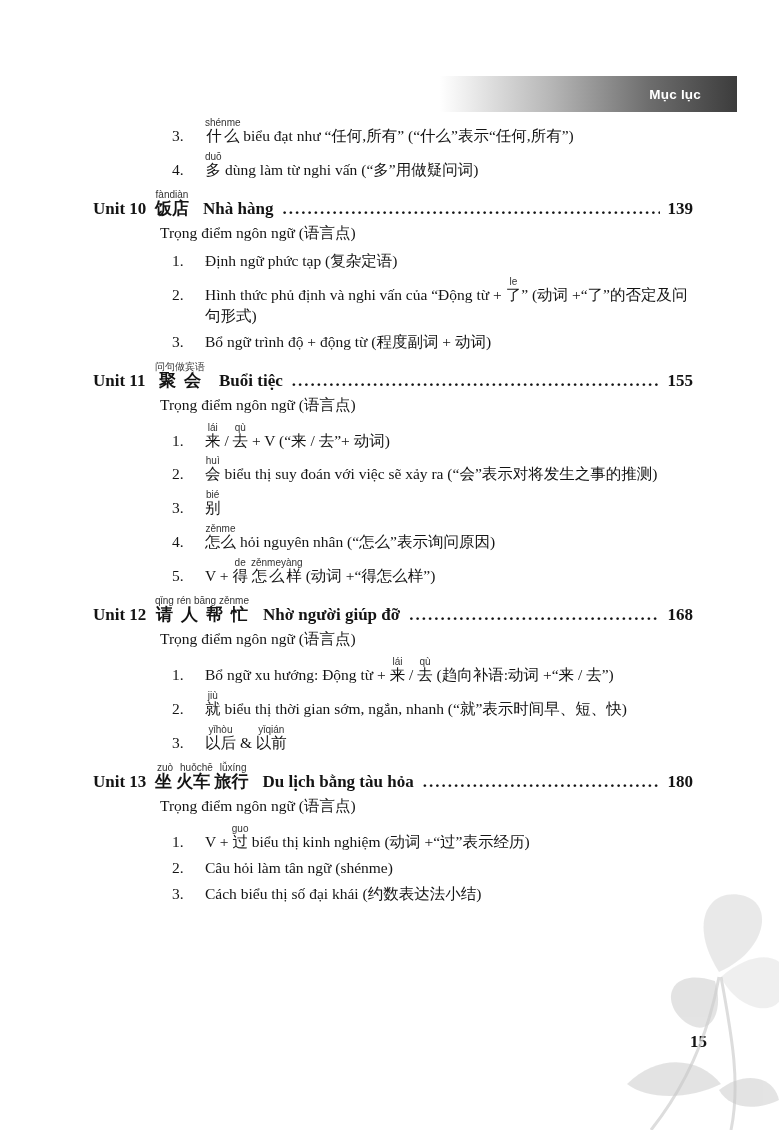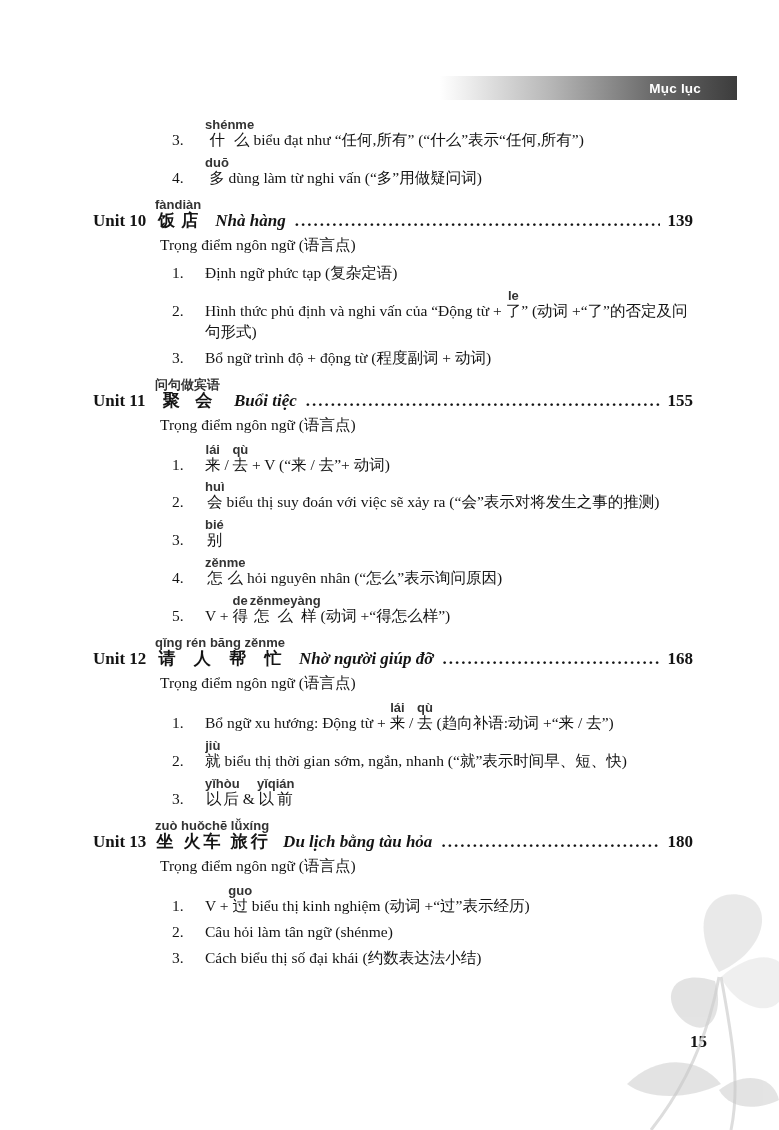--- a/index.html
+++ b/index.html
@@ -2,52 +2,52 @@
 <html><head>
 <meta charset="utf-8">
 <style>
   * { margin:0; padding:0; box-sizing:border-box; }
   html,body { background:#ffffff; }
   body {
     width:779px; height:1130px; position:relative; overflow:hidden;
     font-family:"Liberation Serif", serif; color:#141414;
   }
   .header-bar {
-    position:absolute; top:76px; left:440px; width:297px; height:24px;
+    position:absolute; top:76px; left:440px; width:297px; height:36px;
     background:linear-gradient(to right, rgba(200,200,200,0) 0%, #b5b5b5 38%, #6e6e6e 70%, #3c3c3c 100%);
     display:flex; align-items:center; justify-content:flex-end; padding-right:36px;
   }
   .header-title {
     color:#ffffff; font-family:"Liberation Sans", sans-serif;
     font-weight:bold; font-size:13.5px; letter-spacing:0.2px;
   }
   .content { position:absolute; left:93px; top:118px; width:600px; }
   .unit-row {
     display:flex; align-items:baseline; margin-top:9px; margin-bottom:3px;
     font-size:17px; font-weight:bold; width:600px;
   }
   .unit-label { flex:none; width:62px; }
   .unit-zh { margin-right:14px; white-space:nowrap; }
-  .unit-title { margin-right:5px; white-space:nowrap;font-style:italic; }
+  .unit-title { margin-right:5px; white-space:nowrap; }
   .dots {
     flex:1 1 auto; overflow:hidden; white-space:nowrap;
     letter-spacing:2px; min-width:16px; margin:0 4px;
   }
   .unit-page { flex:none; margin-left:4px; }
   .subheading { margin-left:67px; font-size:15.5px; margin-bottom:7px; }
   .item-row {
     display:flex; align-items:baseline; margin-left:79px; margin-bottom:5px;
     font-size:15.5px; line-height:1.35; width:521px;
   }
   .item-num { flex:none; width:33px; }
   .item-text { flex:1 1 auto; }
   ruby { ruby-position:over; }
   rt {
-    font-size:13px; font-family:"Liberation Sans", sans-serif;
-    color:#333333; font-weight:bold; letter-spacing:0;
+    font-size:10px; font-family:"Liberation Sans", sans-serif;
+    color:#333333; font-weight:normal; letter-spacing:0;
   }
   .page-number {
     position:absolute; left:690px; top:1032px;
     font-size:17px; font-weight:bold;
   }
   .flower { position:absolute; right:0; bottom:0; }
 </style>
 </head>
 <body>
 

